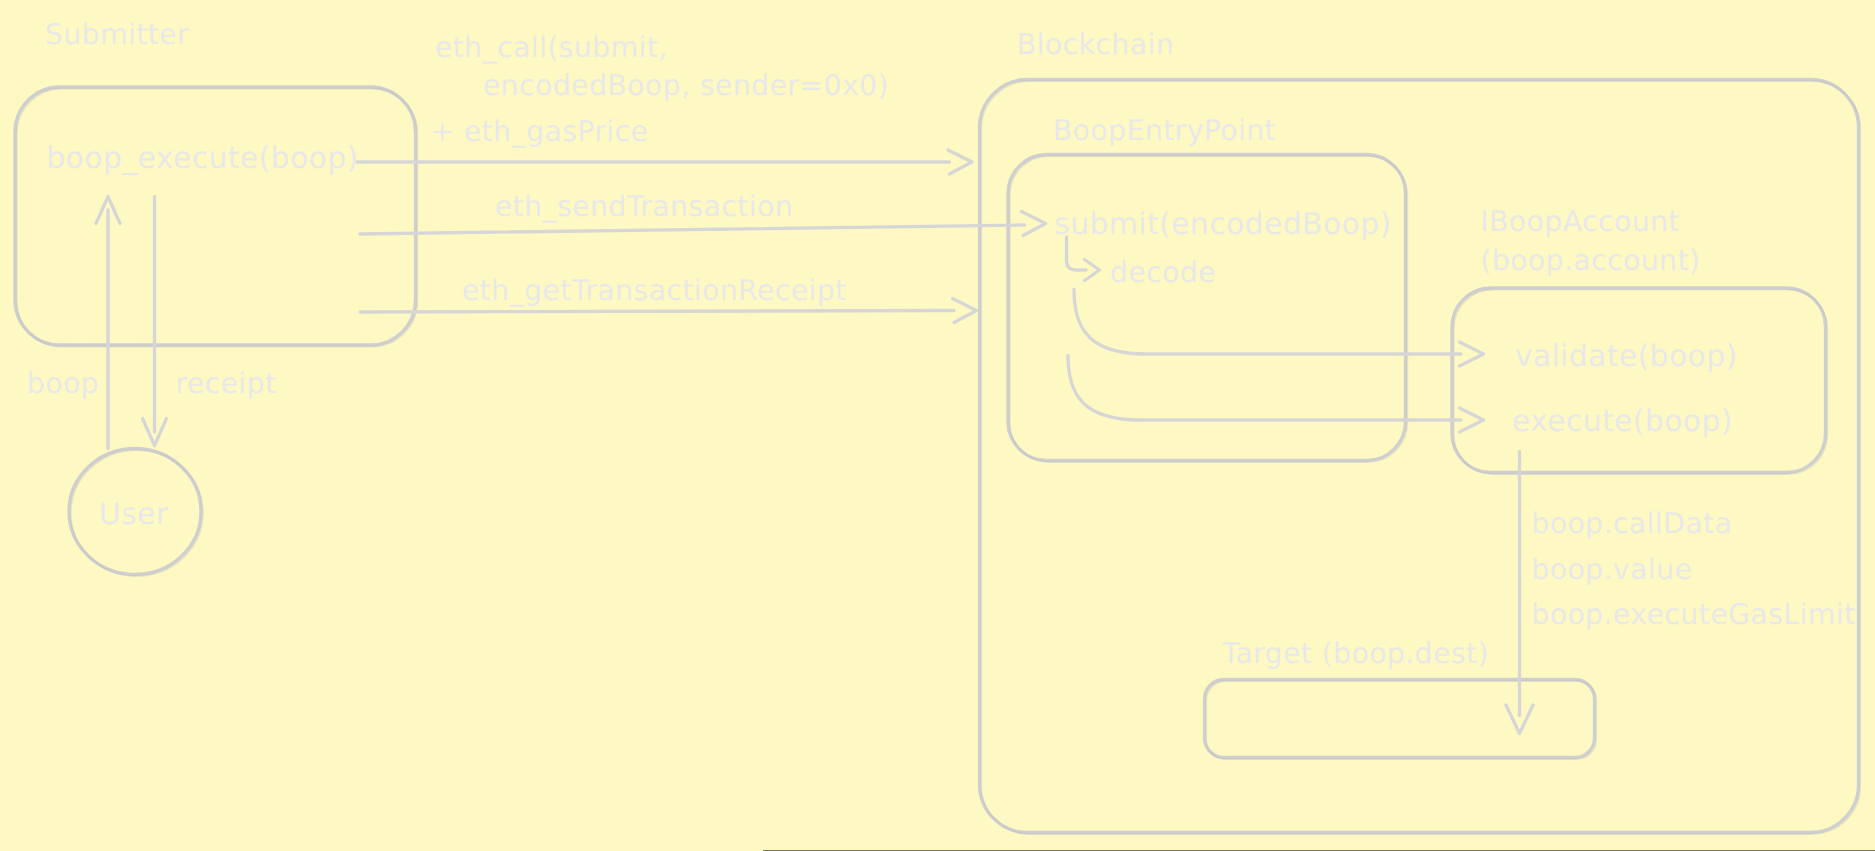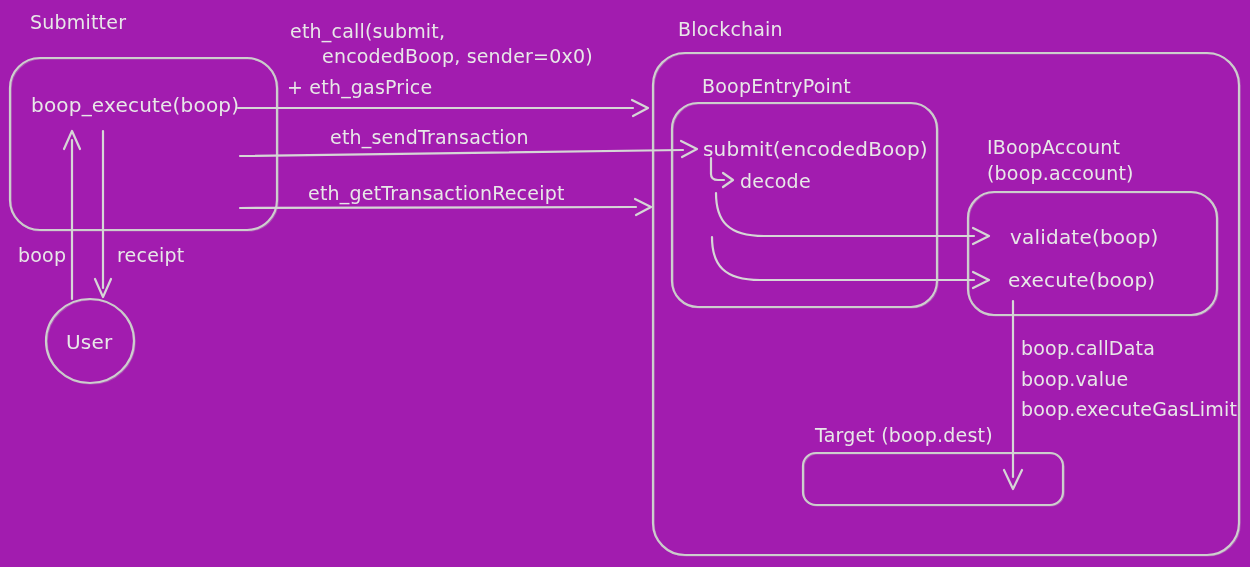--- a/index.html
+++ b/index.html
@@ -7,21 +7,21 @@
     padding: 0;
     background: #121212;
     width: 1250px;
     height: 567px;
     overflow: hidden;
   }
   .canvas-wrap {
     position: relative;
     width: 1250px;
     height: 567px;
-    background: #a21caf;
+    background: #fef9c3;
   }
   svg {
     display: block;
     font-family: "DejaVu Sans", "Liberation Sans", sans-serif;
   }
   .shape {
     fill: none;
     stroke: #cfcfcf;
     stroke-width: 2.2;
     stroke-linecap: round;

